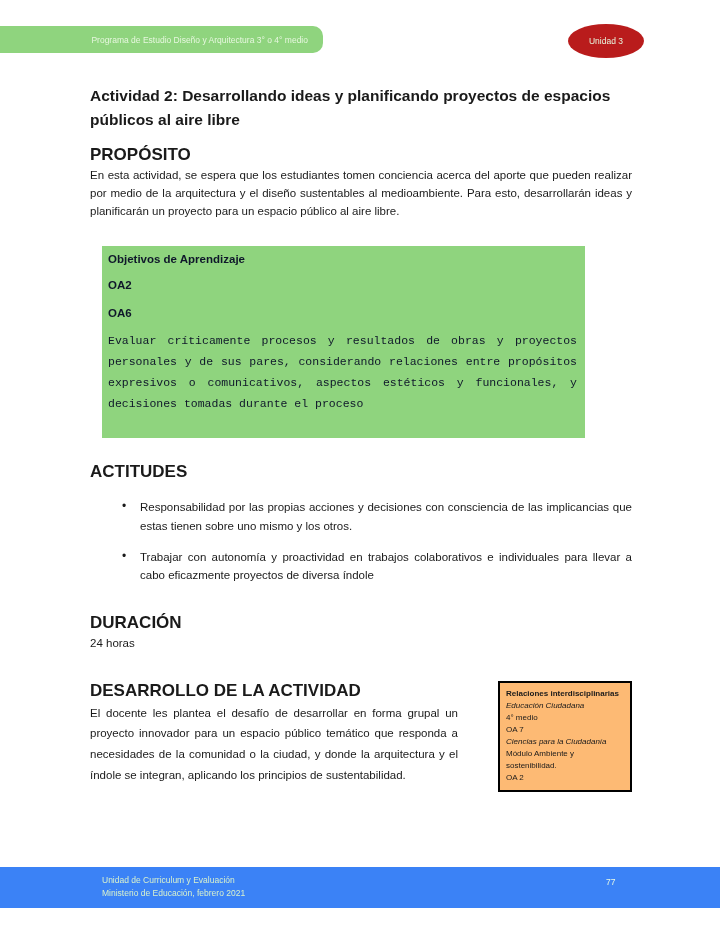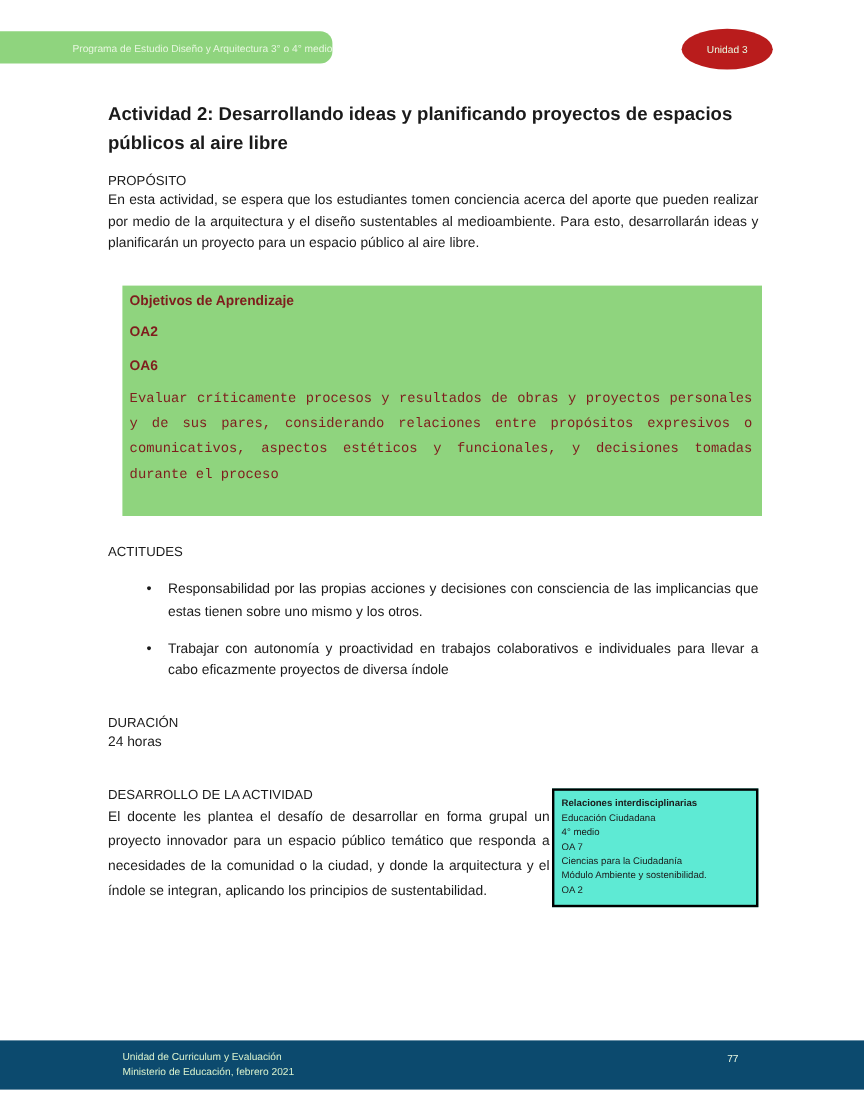--- a/index.html
+++ b/index.html
@@ -8,50 +8,51 @@
     position:relative;
     width:720px; height:932px;
     background:#ffffff;
     font-family:"Liberation Sans", sans-serif;
     color:#1a1a1a;
     overflow:hidden;
   }
   
   .header-bar {
     position:absolute; top:26px; left:0;
-    width:277px; height:27px;
+    width:323px; height:27px;
     background:#8fd47e;
     border-radius:0 10px 10px 0;
     display:flex; align-items:center; justify-content:flex-end;
+    padding-right:15px;
     color:#e7f7df; font-size:8.5px;
   }
   .unit-badge {
     position:absolute; top:24px; left:568px;
     width:76px; height:34px;
     background:#b91c1c;
     border-radius:50%;
     display:flex; align-items:center; justify-content:center;
     color:#e7f7df; font-size:8.5px;
   }
   
   .content { position:absolute; top:84px; left:90px; width:542px; }
   .doc-title {
     font-size:15.5px; font-weight:bold; text-align:left;
     line-height:1.55; margin-bottom:13px;
   }
-  .section-heading { font-size:11px; font-weight:normal; }
+  .section-heading { font-size:17px; font-weight:bold; }
   .para {
     font-size:11.5px; text-align:justify; line-height:1.55; margin-top:2px;
   }
   
   .oa-box {
-    margin:26px 0 0 12px; width:533px;
+    margin:26px 0 0 12px; width:483px;
     background:#8fd47e;
     padding:7px 8px 24px 6px;
-    color:#7f1d1d;
+    color:#0f172a;
   }
   .oa-box-heading { font-size:11.5px; font-weight:bold; margin-bottom:14px; }
   .oa-code { font-size:11.5px; font-weight:bold; }
   .oa-text { font-size:11.5px; text-align:justify; line-height:1.8; margin-top:2px; }
   .oa-item + .oa-item { margin-top:16px; }
   .oa-item:last-child .oa-text { margin-top:12px;font-family:Liberation Mono, monospace; }
   
   .actitudes { margin-top:24px; }
   .bullet-list { list-style:none; margin-top:16px; }
   .bullet-item {
@@ -61,33 +62,33 @@
   .bullet-item + .bullet-item { margin-top:13px; }
   .bullet-dot { position:absolute; left:32px; top:-1px; font-size:12px; }
   
   .duracion { margin-top:28px; }
   .duracion-value { font-size:11.5px; margin-top:4px; }
   
   .desarrollo-row { margin-top:32px; display:flex; align-items:flex-start; }
   .desarrollo-left { width:368px; }
   .desarrollo-left .para { line-height:1.8; }
   .inter-box {
-    margin-left:auto; width:172px;
+    margin-left:auto; width:134px;
     border:2px solid #000000;
     padding:5px 6px 6px 6px;
     font-size:8px; line-height:1.5;
-    background:#5eead4;
+    background:#fdba74;
   }
   .inter-heading { font-weight:bold; font-size:8px; }
-  .italic { }
+  .italic { font-style:italic; }
   
   .footer-bar {
     position:absolute; left:0; bottom:24px;
     width:720px; height:41px;
-    background:#0c4a6e;
+    background:#3b82f6;
     padding:7px 0 0 102px;
     color:#d8f1cd; font-size:8.5px; line-height:1.55;
   }
   .page-number { position:absolute; left:606px; top:9px; color:#eafae3; }
 </style>
 </head>
 <body>
 
 <div class="page">
 

